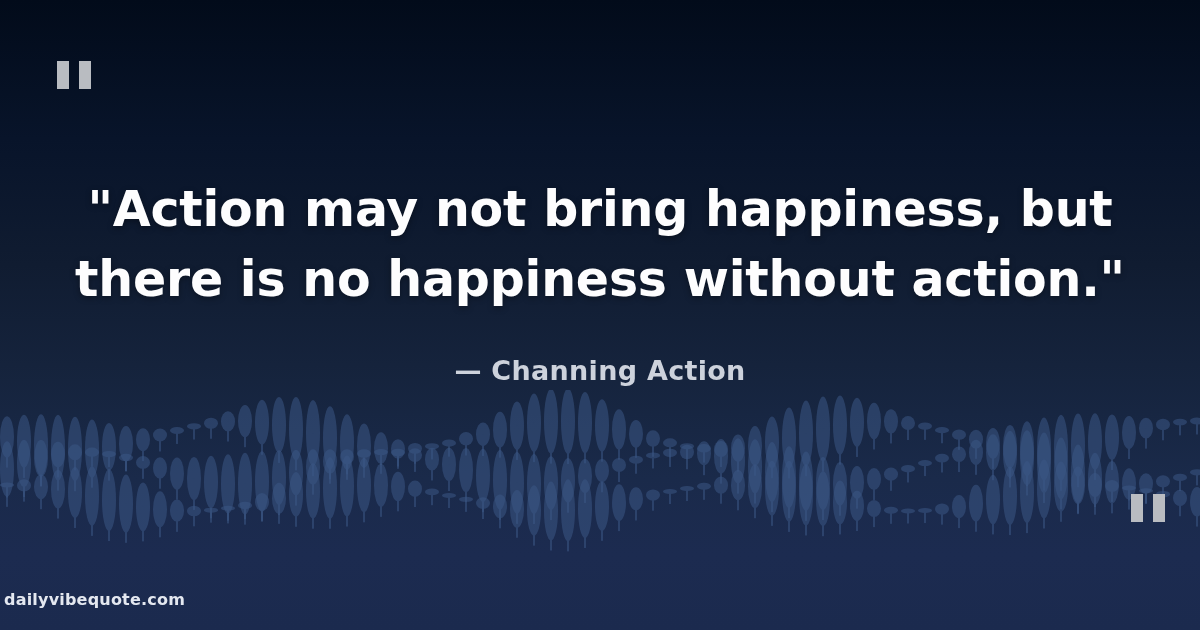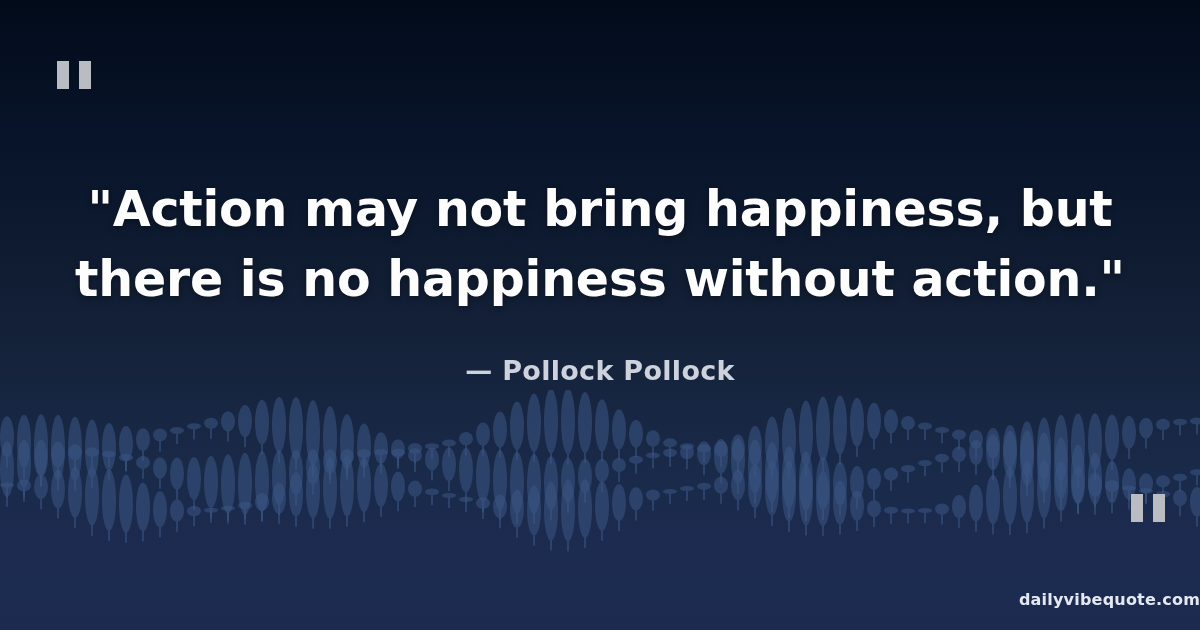--- a/index.html
+++ b/index.html
@@ -86,21 +86,21 @@
     color: #cdd2dc;
     letter-spacing: 0.3px;
   }
 
   
   #site-url {
     position: absolute;
     left: 4px;
     right: 0;
     top: 590px;
-    text-align: right;
+    text-align: left;
     font-size: 16px;
     font-weight: bold;
     color: #e4e8f0;
     letter-spacing: 0.2px;
   }
 </style>
 </head>
 <body>
 
 <div id="card">
@@ -548,21 +548,21 @@
       </svg>
   </div>
 
   <div class="quote-mark" id="quote-mark-top">
     <span></span>
     <span></span>
   </div>
 
   <div id="content">
     <p id="quote-text">"Action may not bring happiness, but there is no happiness without action."</p>
-    <p id="attribution">— Pollock Pollock</p>
+    <p id="attribution">— Channing Action</p>
   </div>
 
   <div class="quote-mark" id="quote-mark-bottom">
     <span></span>
     <span></span>
   </div>
 
   <div id="site-url">dailyvibequote.com</div>
 
 </div>

